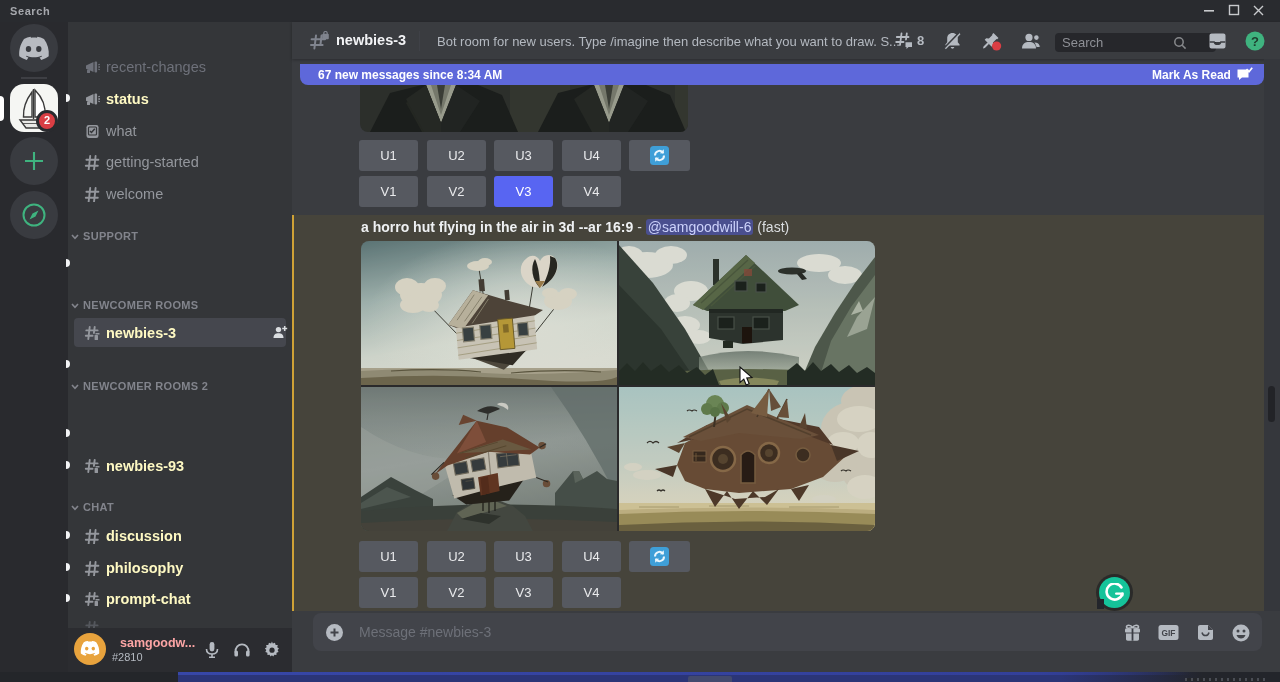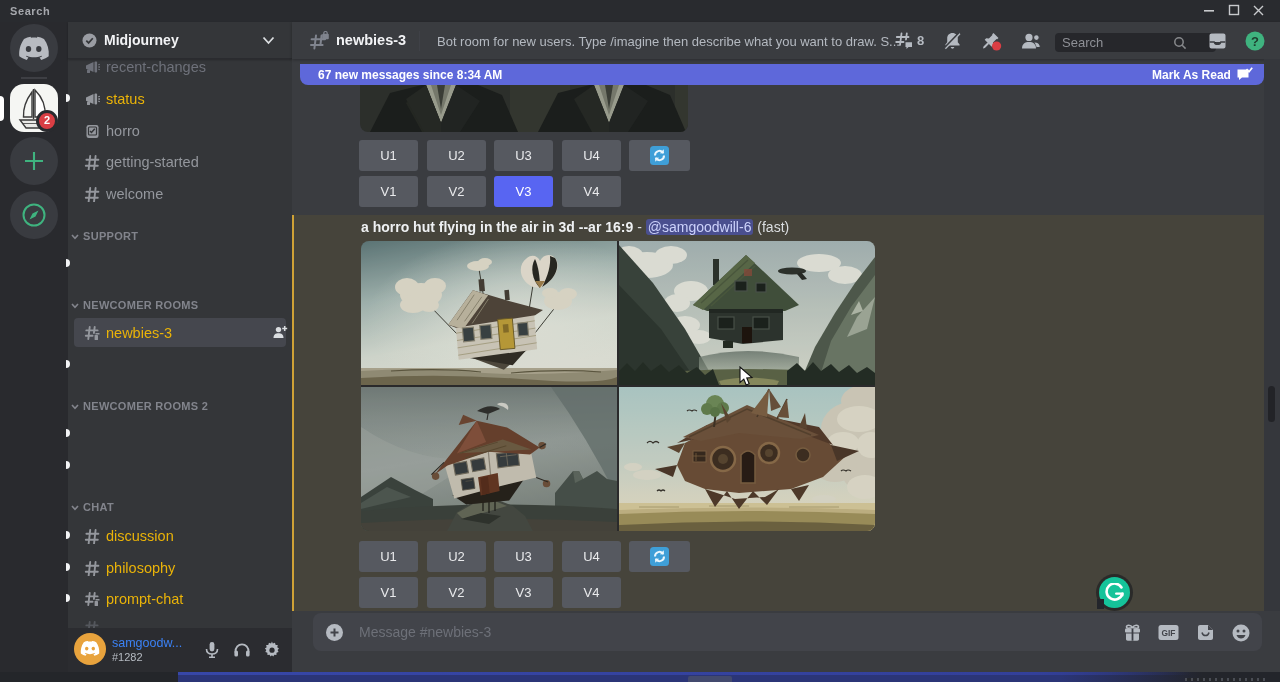--- a/index.html
+++ b/index.html
@@ -14,21 +14,21 @@
   #rail { left:0; top:22px; width:68px; height:650px; background:#292a2e; }
   .railbtn { width:48px; height:48px; border-radius:50%; background:#393b40; left:10px; }
   
   #sidebar { left:68px; top:22px; width:224px; height:650px; background:#343639; }
   #sbheader { left:68px; top:22px; width:224px; height:37px; border-bottom:1px solid #2a2b2f;
      box-shadow:0 1px 2px rgba(0,0,0,0.25); color:#f2f3f5; font-weight:bold; font-size:14px; }
   .chan { position:absolute; left:74px; width:212px; height:29px; border-radius:4px;
      color:#94979d; font-size:14.5px; display:flex; align-items:center; }
   .chan .nm { margin-left:6px; font-weight:500;}
   .chan.on { background:#45474e; }
-  .chan.on .nm, .chan.unread .nm { color:#eab308; font-weight:400; }
+  .chan.on .nm, .chan.unread .nm { color:#fef9c3; font-weight:700; }
   .chan svg { flex:0 0 auto; margin-left:10px; }
   .dot { position:absolute; left:66px; width:4px; height:8px; border-radius:0 4px 4px 0; background:#f2f3f5; }
   .cathdr { position:absolute; left:70px; color:#82848c; font-size:11px; font-weight:bold; letter-spacing:0.3px; display:flex; align-items:center;}
   .cathdr svg { margin-right:3px; }
   
   #userpanel { left:68px; top:628px; width:224px; height:44px; background:#2b2c30; }
   
   #main { left:292px; top:22px; width:988px; height:650px; background:#3a3c40; }
   #chead { left:292px; top:22px; width:988px; height:37px; box-shadow:0 1px 3px rgba(0,0,0,0.28); }
   #newbar { left:300px; top:64px; width:964px; height:21px; background:#5e68da; border-radius:0 0 8px 8px;
@@ -110,51 +110,41 @@
       <g id="rulesic">
           <rect x="2.5" y="2" width="12" height="13" rx="2.2" fill="currentColor"></rect>
           <rect x="4.5" y="4" width="8" height="8" rx="1" fill="none" stroke="#343639" stroke-width="1.2"></rect>
           <path d="M6 8 L7.5 9.5 L10.8 5.8" stroke="#343639" stroke-width="1.5" fill="none"></path>
         </g>
       <g id="chev">
           <path d="M2 3 L5 6.4 L8 3" stroke="currentColor" stroke-width="1.6" fill="none"></path>
         </g>
     </defs>
   </svg>
-  <div id="sbheader" class="abs" style="display:flex;align-items:center">
-    <svg style="margin-left:14px" width="15" height="15" viewBox="0 0 15 15">
-        <circle cx="7.5" cy="7.5" r="7" fill="#9a9da3"></circle>
-        <path d="M4.3 7.6 L6.6 9.9 L10.8 5.2" stroke="#343639" stroke-width="1.7" fill="none"></path>
-      </svg>
-    <span style="margin-left:7px">Midjourney</span>
-    <svg style="position:absolute;left:194px;top:14px" width="13" height="9" viewBox="0 0 13 9">
-        <path d="M1.5 1.5 L6.5 7 L11.5 1.5" stroke="#dbdee1" stroke-width="1.8" fill="none"></path>
-      </svg>
-  </div>
 
   <div style="position:absolute;left:68px;top:59px;width:224px;height:569px;overflow:hidden">
     <div class="chan" style="left:6px;top:-7px;color:#6e717a">
         <svg class="ic" width="16" height="16" viewBox="0 0 16 16" style="color:#6e717a">
           <use href="#mega"></use>
         </svg>
         <span class="nm" style="color:#6e717a">recent-changes</span>
       </div>
   </div>
   <div class="chan unread" style="top:84px">
       <svg width="16" height="16" viewBox="0 0 16 16">
         <use href="#mega"></use>
       </svg>
       <span class="nm">status</span>
     </div>
   <div class="dot" style="top:94px"></div>
   <div class="chan" style="top:116px">
       <svg width="16" height="16" viewBox="0 0 16 16">
         <use href="#rulesic"></use>
       </svg>
-      <span class="nm">horro</span>
+      <span class="nm">what</span>
     </div>
   <div class="chan" style="top:179px">
       <svg width="16" height="16" viewBox="0 0 16 16">
         <use href="#hash"></use>
       </svg>
       <span class="nm">welcome</span>
     </div>
   <div class="chan" style="top:147px">
       <svg width="16" height="16" viewBox="0 0 16 16">
         <use href="#hash"></use>
@@ -176,24 +166,30 @@
       </svg>
       <span class="nm">newbies-3</span>
     <svg style="position:absolute;left:188px;top:7px" width="16" height="15" viewBox="0 0 16 15">
         <circle cx="6.5" cy="4.6" r="2.7" fill="#dbdee1"></circle>
         <path d="M1.5 13 C1.5 9.6 3.6 8.2 6.5 8.2 C9.4 8.2 11.5 9.6 11.5 13 Z" fill="#dbdee1"></path>
         <path d="M12.7 1 V6 M10.2 3.5 H15.2" stroke="#dbdee1" stroke-width="1.5"></path>
       </svg>
   </div>
   <div class="dot" style="top:360px"></div>
 
-  <div class="cathdr" style="top:400px"><svg width="10" height="9" viewBox="0 0 10 9" style="color:#82848c">
+  <div class="cathdr" style="top:380px"><svg width="10" height="9" viewBox="0 0 10 9" style="color:#82848c">
         <use href="#chev"></use>
       </svg>NEWCOMER ROOMS 2</div>
   <div class="dot" style="top:429px"></div>
+  <div class="chan unread" style="top:451px">
+      <svg width="16" height="16" viewBox="0 0 16 16">
+        <use href="#hashT"></use>
+      </svg>
+      <span class="nm">newbies-93</span>
+    </div>
   <div class="dot" style="top:461px"></div>
 
   <div class="cathdr" style="top:501px"><svg width="10" height="9" viewBox="0 0 10 9" style="color:#82848c">
         <use href="#chev"></use>
       </svg>CHAT</div>
   <div class="chan unread" style="top:521px">
       <svg width="16" height="16" viewBox="0 0 16 16">
         <use href="#hash"></use>
       </svg>
       <span class="nm">discussion</span>
@@ -220,22 +216,22 @@
       <span class="nm" style="color:#54575d;margin-top:10px">— ——</span>
     </div>
 
   <div id="userpanel" class="abs">
     <div class="abs" style="left:6px;top:5px;width:32px;height:32px;border-radius:50%;background:#e8a33d"></div>
     <svg class="abs" style="left:11px;top:12px" width="22" height="17" viewBox="0 0 22 17">
       <path d="M17.2 2.2 C15.9 1.5 14.5 1.1 13.1 1 L12.8 1.6 C11.6 1.4 10.4 1.4 9.2 1.6 L8.9 1 C7.5 1.1 6.1 1.5 4.8 2.2 C2.2 6 1.5 9.7 1.8 13.4 C3.4 14.6 5 15.3 6.6 15.8 L7.6 14.2 C7 14 6.5 13.7 6 13.4 L6.4 13.1 C9.4 14.5 12.6 14.5 15.6 13.1 L16 13.4 C15.5 13.7 15 14 14.4 14.2 L15.4 15.8 C17 15.3 18.6 14.6 20.2 13.4 C20.6 9.1 19.5 5.4 17.2 2.2 Z" fill="#fff"></path>
       <ellipse cx="7.7" cy="8.6" rx="1.7" ry="1.9" fill="#e8a33d"></ellipse>
       <ellipse cx="14.3" cy="8.6" rx="1.7" ry="1.9" fill="#e8a33d"></ellipse>
     </svg>
-    <div class="abs" style="left:44px;top:8px;color:#3b82f6;font-size:12.5px;font-weight:normal">samgoodw...</div>
-    <div class="abs" style="left:44px;top:23px;color:#b5bac1;font-size:11px">#1282</div>
+    <div class="abs" style="left:52px;top:8px;color:#fca5a5;font-size:12.5px;font-weight:bold">samgoodw...</div>
+    <div class="abs" style="left:44px;top:23px;color:#b5bac1;font-size:11px">#2810</div>
     <svg class="abs ic" style="left:134px;top:12px" width="20" height="20" viewBox="0 0 20 20">
         <rect x="7.6" y="2" width="4.8" height="9.4" rx="2.4" fill="currentColor"></rect>
         <path d="M4.5 9 C4.5 12.2 6.8 14 10 14 C13.2 14 15.5 12.2 15.5 9" stroke="currentColor" stroke-width="1.6" fill="none"></path>
         <path d="M10 14 V17 M7 17.2 H13" stroke="currentColor" stroke-width="1.6"></path>
       </svg>
     <svg class="abs ic" style="left:164px;top:12px" width="20" height="20" viewBox="0 0 20 20">
         <path d="M3.4 12 C3.4 7.5 6.3 4.3 10 4.3 C13.7 4.3 16.6 7.5 16.6 12" stroke="currentColor" stroke-width="1.8" fill="none"></path>
         <rect x="2.4" y="10.6" width="3.6" height="6" rx="1.6" fill="currentColor"></rect>
         <rect x="14" y="10.6" width="3.6" height="6" rx="1.6" fill="currentColor"></rect>
       </svg>

